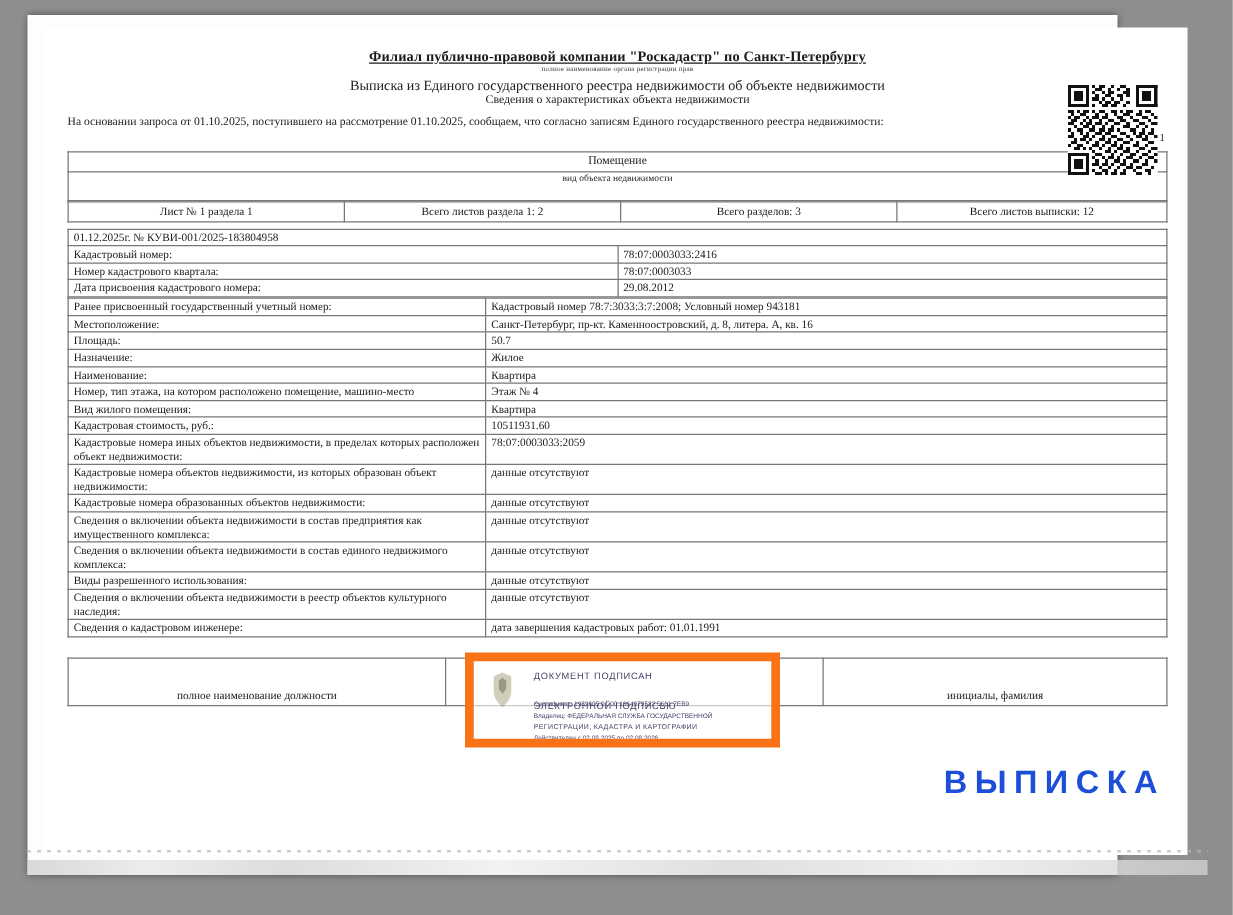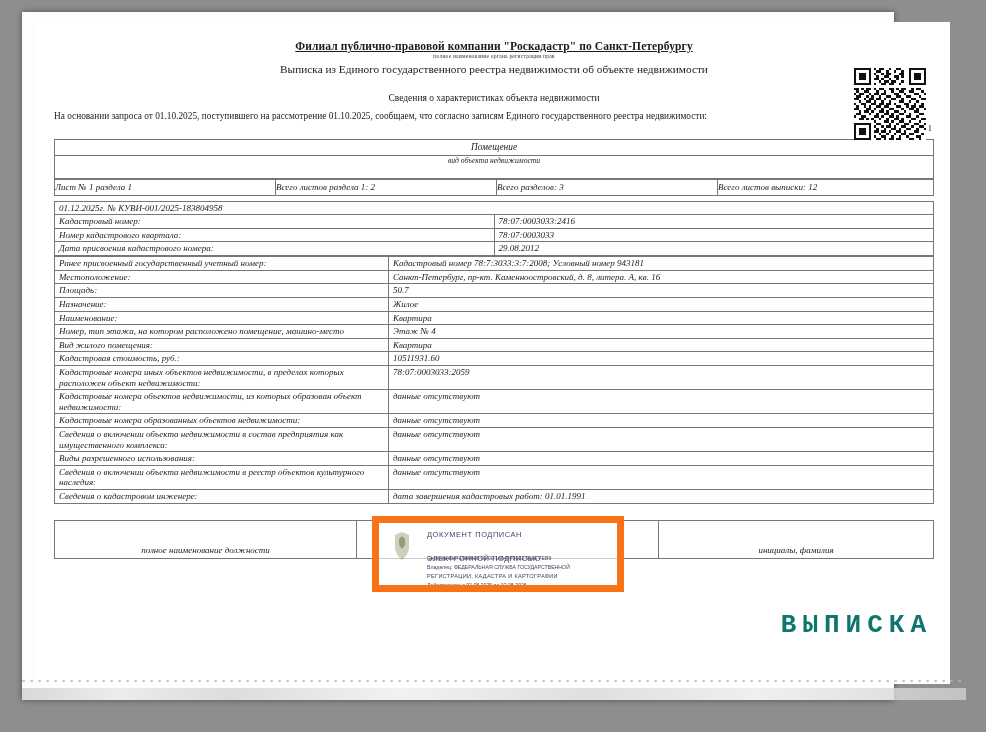--- a/index.html
+++ b/index.html
@@ -49,21 +49,20 @@
     color: #3a3a3a;
     margin-top: 1px;
     letter-spacing: 0.2px;
   }
   .doc-title {
     font-size: 11.3px;
     margin-top: 4px;
   }
   .section-title {
     font-size: 9.5px;
-    margin-top: 18px;
   }
   .basis {
     font-size: 9.3px;
     margin-top: 8px;
     text-align: left;
     white-space: nowrap;
   }
   .razdel {
     font-size: 8.6px;
     text-align: right;
@@ -75,34 +74,34 @@
     width: 880px;
     table-layout: fixed;
   }
   td {
     border: 1px solid #777;
     font-size: 9px;
     padding: 1px 4px;
     vertical-align: top;
     line-height: 1.18;
     color: #1b1b1b;
-    font-style: italic;
   }
   .t-obj { margin-top: 6px; }
   .t-obj td.kind-name {
     text-align: center;
     font-size: 9.4px;
     padding: 2px 0;
   }
   .t-obj td.kind-cap {
     text-align: center;
     font-size: 7.6px;
     padding: 1px 0 12px 0;
   }
   .t-counts td {
+    text-align: center;
     font-size: 9px;
     padding: 2px 0;
   }
   .t-meta { margin-top: 5px; }
   .t-meta td.label { width: 325px; }
   .t-meta td.full { }
   .t-main { }
   .t-main td.label { width: 325px; }
   .qr {
     position: absolute;
@@ -154,24 +153,24 @@
   .stamp .l1 { top: 7px; font-size: 7.4px; letter-spacing: 0.6px; }
   .stamp .l2 { top: 19px; font-size: 7.4px; letter-spacing: 0.6px; margin-top: 12px; }
   .stamp .l3 { top: 32px; font-size: 5.2px; }
   .stamp .l4 { top: 41px; font-size: 5.2px; }
   .stamp .l5 { top: 50px; font-size: 5.6px; letter-spacing: 0.3px; }
   .stamp .l6 { top: 59px; font-size: 5.2px; }
   .watermark {
     position: absolute;
     right: 18px;
     top: 588px;
-    font-family: Liberation Mono, monospace;
+    font-family: Liberation Sans, sans-serif;
     font-size: 26px;
     letter-spacing: 6px;
-    color: #0f766e;
+    color: #1d4ed8;
     font-weight: bold;
     pointer-events: none;
   }
   .scan-noise {
     position: absolute;
     left: 0;
     top: 676px;
     width: 944px;
     height: 12px;
     background: linear-gradient(90deg,#cfcfcf 0%, #e8e8e8 10%, #d5d5d5 22%, #efefef 40%, #d8d8d8 60%, #ececec 78%, #d0d0d0 100%);
@@ -503,20 +502,24 @@
         </tr>
         <tr>
           <td class="label">Кадастровые номера образованных объектов недвижимости:</td>
           <td>данные отсутствуют</td>
         </tr>
         <tr>
           <td class="label">Сведения о включении объекта недвижимости в состав предприятия как имущественного комплекса:</td>
           <td>данные отсутствуют</td>
         </tr>
         <tr>
+          <td class="label">Сведения о включении объекта недвижимости в состав единого недвижимого комплекса:</td>
+          <td>данные отсутствуют</td>
+        </tr>
+        <tr>
           <td class="label">Виды разрешенного использования:</td>
           <td>данные отсутствуют</td>
         </tr>
         <tr>
           <td class="label">Сведения о включении объекта недвижимости в реестр объектов культурного наследия:</td>
           <td>данные отсутствуют</td>
         </tr>
         <tr>
           <td class="label">Сведения о кадастровом инженере:</td>
           <td>дата завершения кадастровых работ: 01.01.1991</td>

